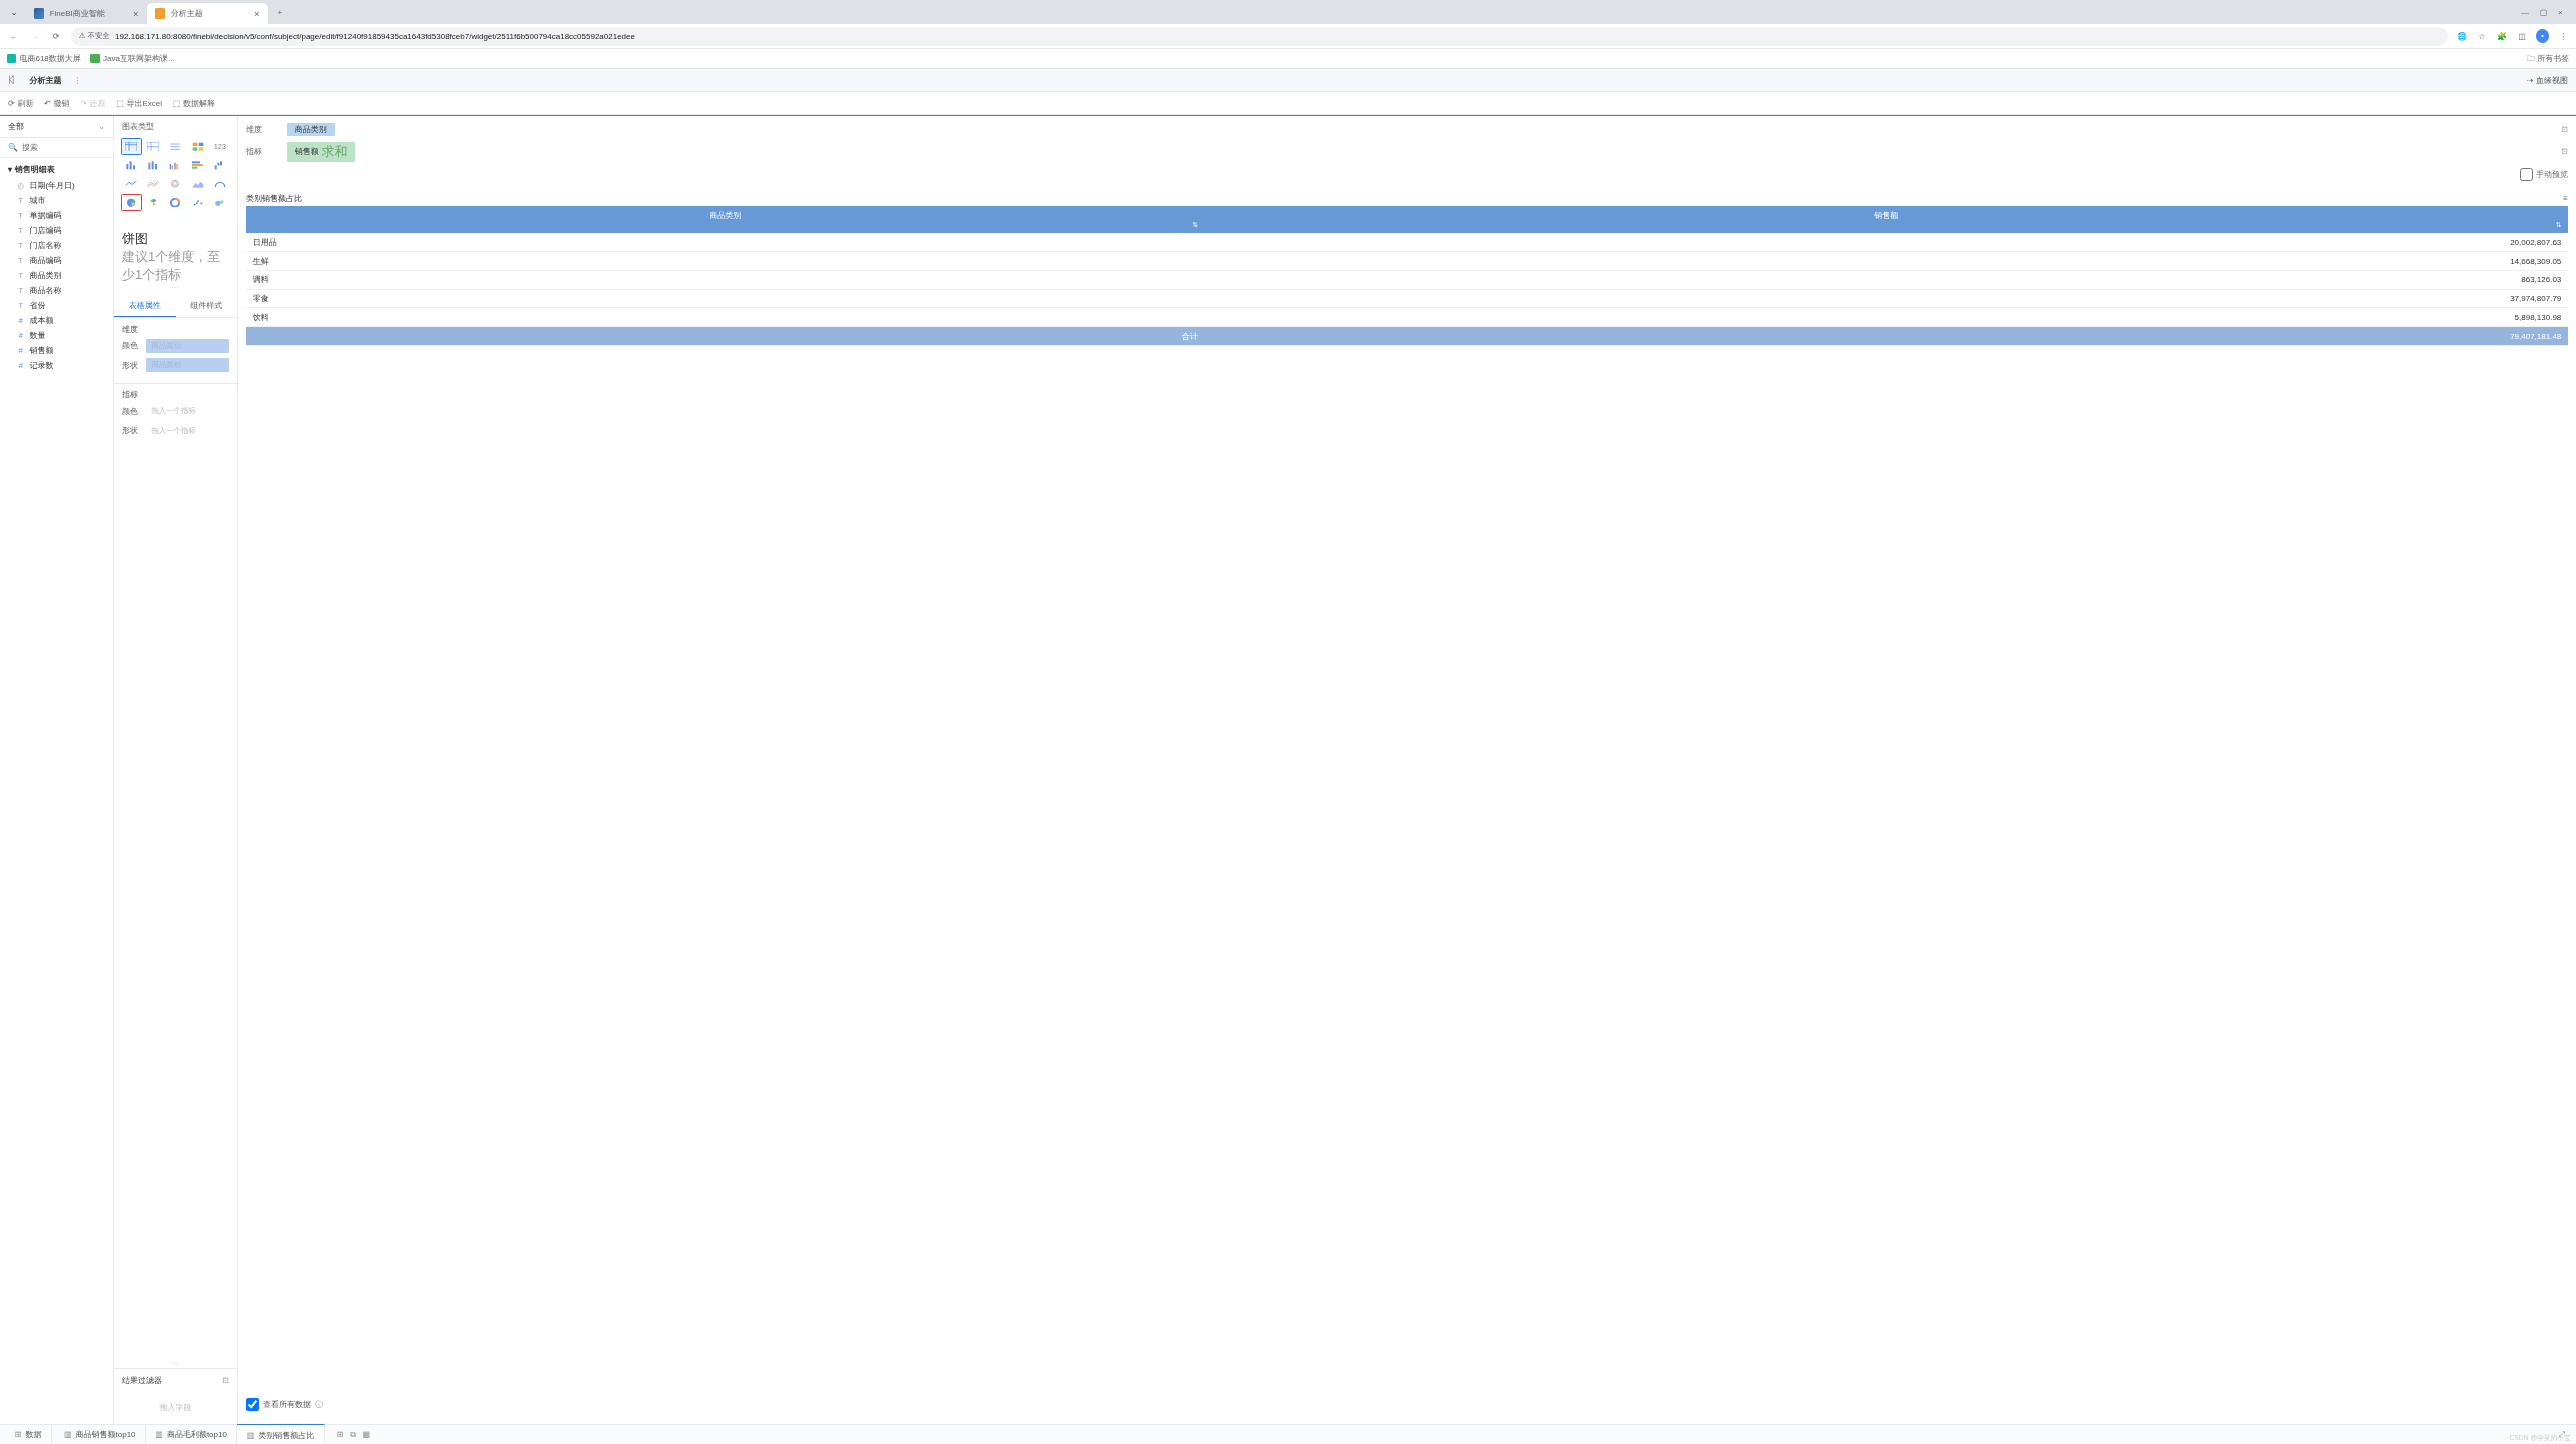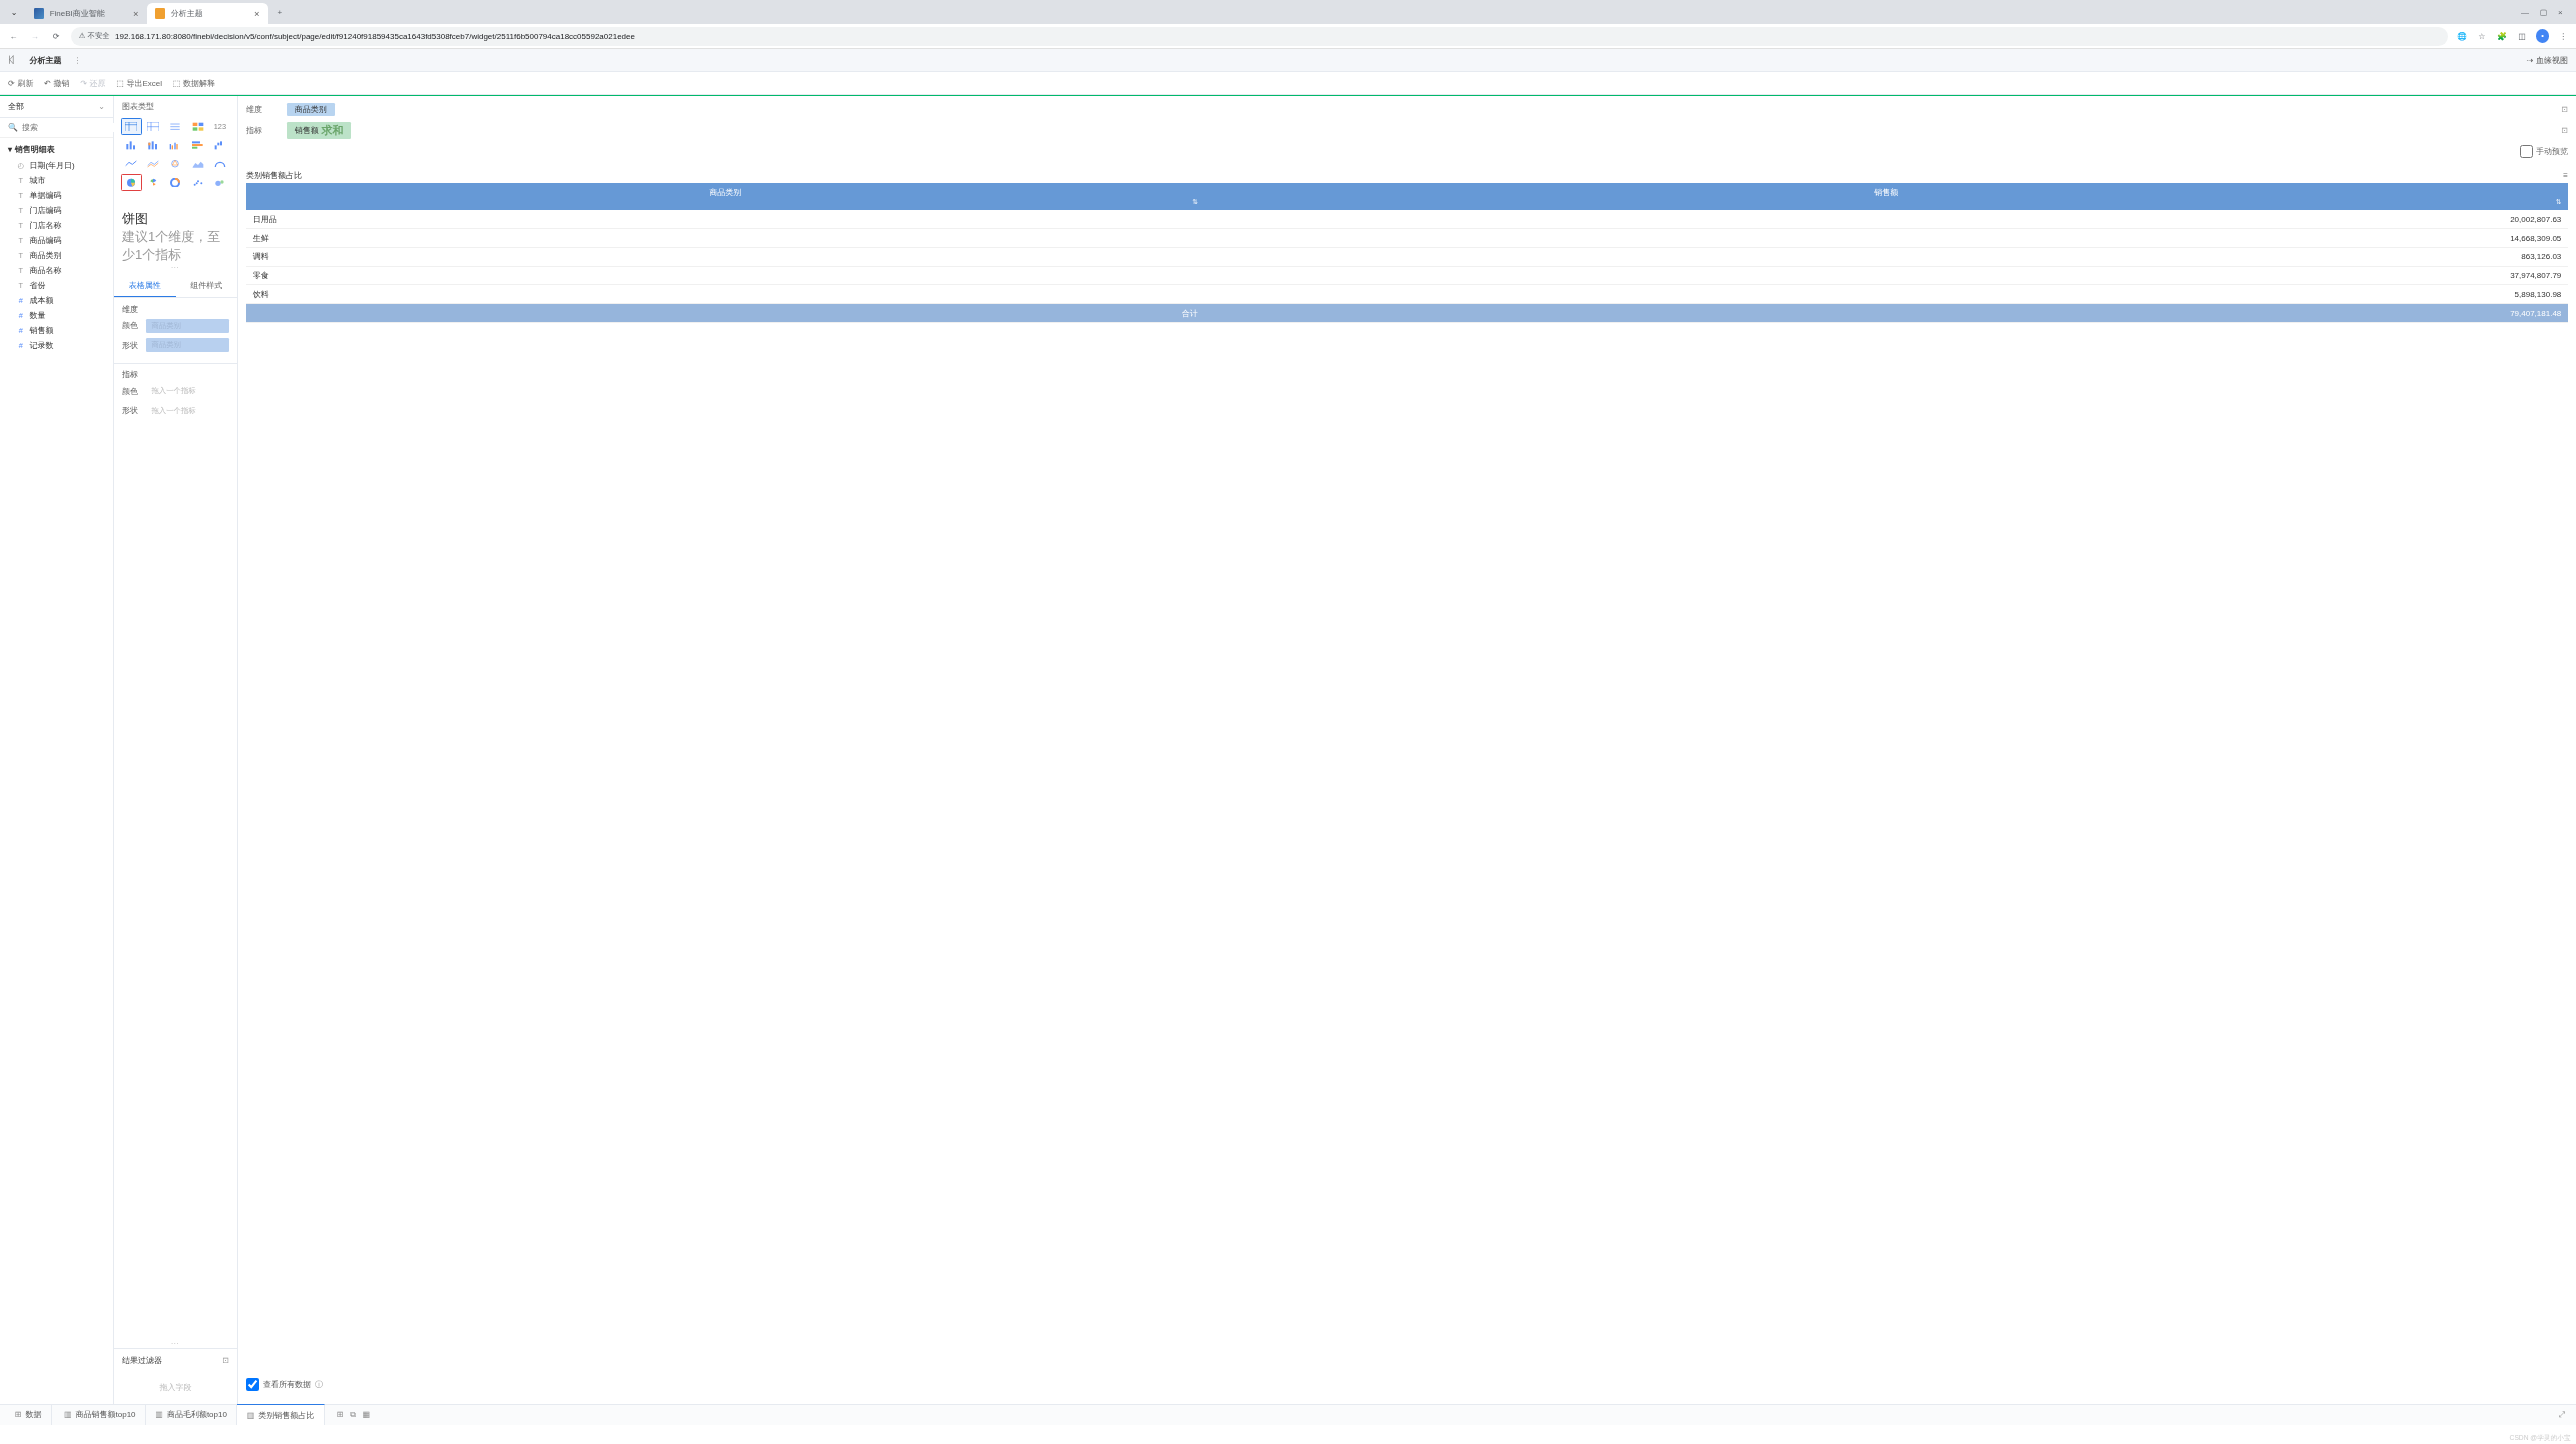--- a/index.html
+++ b/index.html
@@ -74,21 +74,21 @@
 .prop-pill { flex: 1; background: #b8d0ef; color: #a0b6d4; border-radius: 1.3px; padding: 2px 5.4px; font-size: 7.4px; }
 .prop-placeholder { flex: 1; color: #bbb; font-size: 7.4px; padding: 2px 5.4px; }
 .cp-filter { margin-top: auto; border-top: 0.7px solid #e6eaf0; padding: 5.4px 8px; display: flex; align-items: center; }
 .cp-filter-body { text-align: center; color: #bbb; padding: 10.7px; }
 
 .canvas { flex: 1; display: flex; flex-direction: column; padding: 6.7px 8px; overflow: auto; }
 .axis-row { display: flex; align-items: center; gap: 6.7px; margin-bottom: 5.4px; }
 .axis-label { width: 34px; color: #666; }
 .pill { background: #b8d4f0; color: #333; border-radius: 1.3px; padding: 1.3px 8px; font-size: 8px; display: inline-flex; align-items: center; gap: 2.7px; }
 .pill.metric { background: #bce2c8; }
-.pill .agg { color: #6aa56a; font-size: 11px; font-weight: bold; }
+.pill .agg { color: #6aa56a; font-size: 13px; }
 .axis-end-icon { margin-left: auto; color: #999; }
 .preview-row { display: flex; justify-content: flex-end; align-items: center; gap: 2.7px; color: #666; margin-bottom: 12px; }
 .chart-title-row { display: flex; align-items: center; margin-bottom: 2.7px; }
 .chart-title { color: #333; }
 .chart-title-row .end { margin-left: auto; color: #666; }
 
 .data-table { width: 100%; border-collapse: collapse; }
 .data-table th { background: #6699d6; color: #fff; font-weight: normal; padding: 4px 6.7px; text-align: left; }
 .data-table th.num, .data-table td.num { text-align: right; }
 .data-table th .sort { float: right; opacity: 0.9; font-size: 6.7px; }
@@ -139,20 +139,34 @@
     <div class="url-box">
       <span class="secure">⚠ <span>不安全</span></span>
       <span class="url-text">192.168.171.80:8080/finebi/decision/v5/conf/subject/page/edit/f91240f91859435ca1643fd5308fceb7/widget/2511f6b500794ca18cc05592a021edee</span>
     </div>
     <span class="addr-icon">🌐</span>
     <span class="addr-icon">☆</span>
     <span class="addr-icon">🧩</span>
     <span class="addr-icon">◫</span>
     <span class="addr-icon avatar">•</span>
     <span class="addr-icon">⋮</span>
+  </div>
+  <div class="bookmark-bar">
+    <div class="bm-item">
+      <span class="bm-icon teal"></span>
+      <span>电商618数据大屏</span>
+    </div>
+    <div class="bm-item">
+      <span class="bm-icon green"></span>
+      <span>Java互联网架构课...</span>
+    </div>
+    <div class="bm-right">
+      <span>🗀</span>
+      <span>所有书签</span>
+    </div>
   </div>
 </div>
 
 <div class="app-header">
   <span class="back-btn">
     <svg class="ic13" viewBox="0 0 16 16">
         <path d="M9 1v14l-6-7z" fill="none" stroke="#666"></path>
         <rect x="2" y="1" width="1" height="14" fill="#666"></rect>
       </svg>
   </span>

